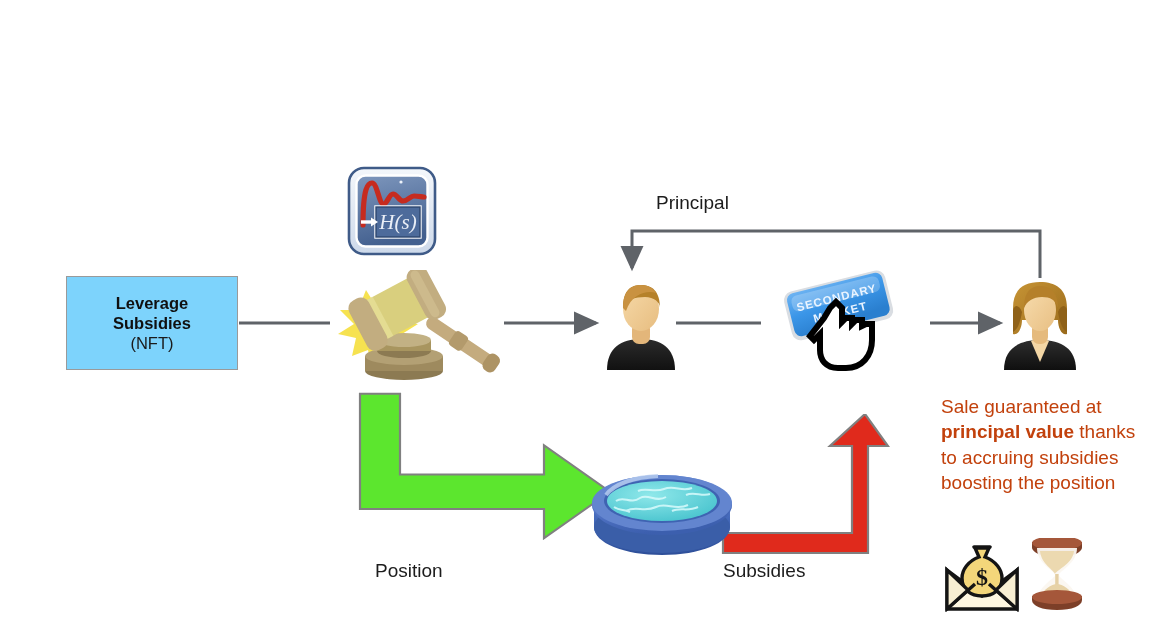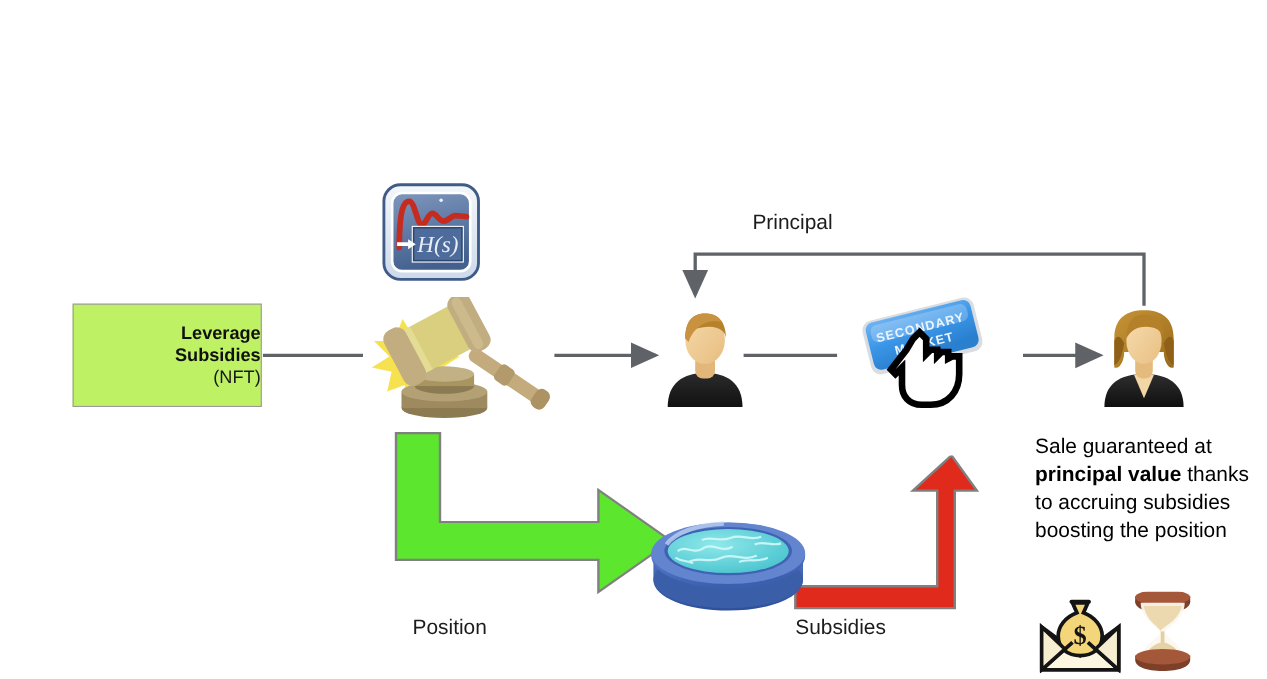--- a/index.html
+++ b/index.html
@@ -33,26 +33,26 @@
     white-space: nowrap;
   }
 
   
   #nft-box {
     position: absolute;
     left: 66px;
     top: 276px;
     width: 172px;
     height: 94px;
-    background: #bef264;
+    background: #7dd3fc;
     border: 1.5px solid #9a9a9a;
     box-sizing: border-box;
     display: flex;
     flex-direction: column;
-    align-items: flex-end;
+    align-items: center;
     justify-content: center;
     line-height: 1.22;
   }
   #nft-box .l1, #nft-box .l2 {
     font-size: 16.5px;
     font-weight: bold;
     color: #101010;
   }
   #nft-box .l3 {
     font-size: 16.5px;
@@ -65,33 +65,33 @@
     position: absolute;
   }
 
   
   .flow-label {
     position: absolute;
     font-size: 19px;
     color: #1c1c1c;
     white-space: nowrap;
   }
-  #label-principal { left: 684px; top: 192px; }
+  #label-principal { left: 656px; top: 192px; }
   #label-premium   { left: 375px; top: 560px; }
   #label-subsidies { left: 723px; top: 560px; }
 
   
   #right-text {
     position: absolute;
     left: 941px;
     top: 394px;
     width: 205px;
     font-size: 19px;
     line-height: 1.33;
-    color: #000000;
+    color: #c2410c;
   }
   #right-text b { font-weight: bold; }
 
   
   .icon-wrap { position: absolute; }
   #hs-icon       { left: 344px; top: 163px;  width: 100px; height: 100px; }
   #gavel-icon    { left: 330px; top: 270px;  width: 176px; height: 112px; }
   #buyer-icon    { left: 604px; top: 278px;  width: 74px;  height: 92px;  }
   #market-icon   { left: 778px; top: 256px;  width: 126px; height: 124px; }
   #seller-icon   { left: 1000px; top: 278px; width: 80px;  height: 92px;  }

